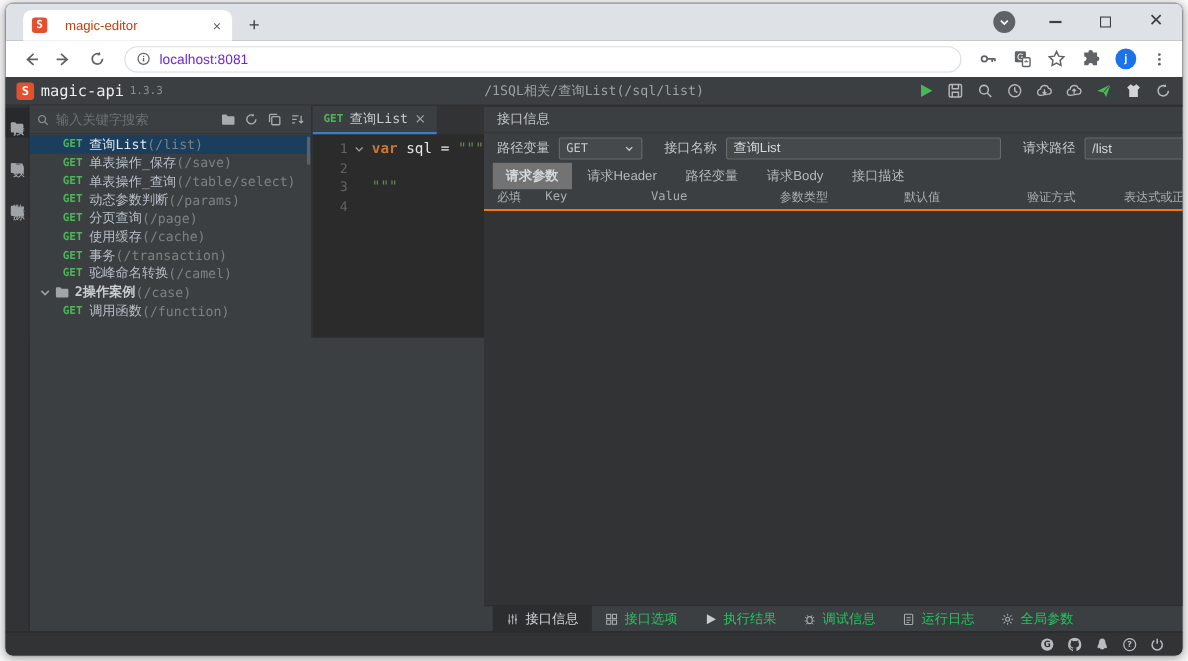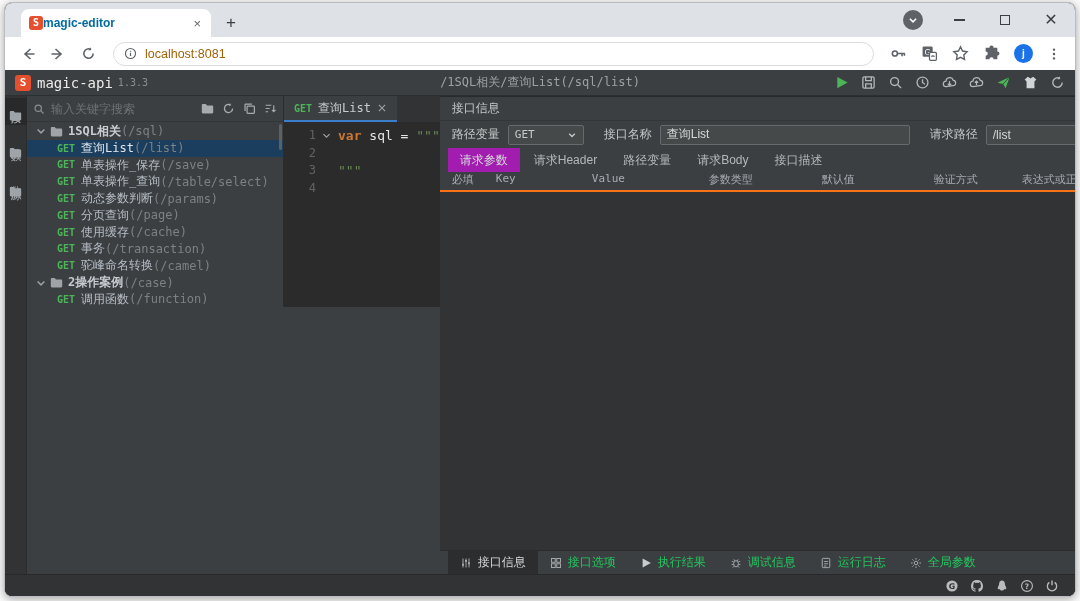--- a/index.html
+++ b/index.html
@@ -4,34 +4,34 @@
 <style>
   * { margin:0; padding:0; box-sizing:border-box; }
   html,body { width:1080px; height:601px; background:#fbfbfb; font-family:"Liberation Sans",sans-serif; overflow:hidden; }
   .window { position:absolute; left:4px; top:2px; width:1072px; height:595px; border-radius:8px; overflow:hidden;
             box-shadow:0 2px 10px rgba(0,0,0,.35); border:1px solid #b9bcc0; background:#3c3f41; display:flex; flex-direction:column; }
 
   
   .tabstrip { height:34px; background:#dee1e6; display:flex; align-items:flex-end; flex:0 0 auto; }
   .tab { margin-left:16px; width:190px; height:28px; background:#fff; border-radius:8px 8px 0 0; display:flex; align-items:center; padding:0 8px; }
   .tab .favicon { width:14px; height:14px; background:#e4502e; border-radius:3px; color:#fff; font:bold 10px/14px "DejaVu Sans Mono",monospace; text-align:center; flex:0 0 auto; }
-  .tab .tab-title { font-size:12px; color:#0369a1; margin-left:0; flex:1; white-space:nowrap; overflow:hidden;font-weight:bold; }
+  .tab .tab-title { font-size:12px; color:#c2410c; margin-left:16px; flex:1; white-space:nowrap; overflow:hidden; }
   .tab .tab-close { color:#5f6368; font-size:13px; padding:0 2px; cursor:default; }
   .newtab { width:28px; height:28px; margin-left:6px; display:flex; align-items:center; justify-content:center; color:#3c4043; font-size:17px; }
   .tabstrip-right { margin-left:auto; display:flex; align-items:center; height:34px; padding-right:14px; gap:26px; }
   .dl-circle { width:20px; height:20px; border-radius:50%; background:#5f6368; display:flex; align-items:center; justify-content:center; }
   .winbtn { color:#202124; display:flex; align-items:center; justify-content:center; width:20px; height:20px; }
   .winbtn .min { width:11px; height:0; border-top:2px solid #3c4043; }
   .winbtn .max { width:10px; height:10px; border:1.5px solid #3c4043; }
   .winbtn .cls { font-size:16px; line-height:16px; color:#3c4043; }
 
   .toolbar { height:33px; background:#fff; display:flex; align-items:center; padding:0 10px; gap:4px; flex:0 0 auto; }
   .navbtn { width:26px; height:26px; display:flex; align-items:center; justify-content:center; color:#5f6368; }
   .omnibox { flex:1; height:24px; margin:0 8px; border:1px solid #dadce0; border-radius:13px; background:#fff; display:flex; align-items:center; padding:0 10px; gap:8px; }
-  .omnibox .url { font-size:12.5px; color:#a16207; }
+  .omnibox .url { font-size:12.5px; color:#6d28d9; }
   .toolbar-right { display:flex; align-items:center; gap:14px; padding:0 4px; }
   .avatar { width:19px; height:19px; border-radius:50%; background:#1a73e8; color:#fff; font:bold 10px/19px "Liberation Sans",sans-serif; text-align:center; }
 
   
   .app { flex:1; display:flex; flex-direction:column; background:#3c3f41; color:#bbb; }
   .appheader { height:26px; background:#3c3f41; border-bottom:1px solid #2c2e2f; display:flex; align-items:center; padding:0 10px; position:relative; flex:0 0 auto; }
   .applogo { width:16px; height:16px; background:#e4502e; border-radius:3px; color:#fff; font:bold 11px/16px "DejaVu Sans Mono",monospace; text-align:center; }
   .appname { margin-left:6px; color:#ececec; font:14px "DejaVu Sans Mono",monospace; }
   .appver { margin-left:5px; color:#8c8f91; font:10px "DejaVu Sans Mono",monospace; }
   .appcrumb { position:absolute; left:50%; transform:translateX(-50%); color:#9da1a5; font:12px "DejaVu Sans Mono",monospace; }
@@ -88,21 +88,21 @@
   .pheader .collapse { margin-left:auto; color:#d0d3d5; font-weight:bold; font-size:13px; }
   .formrow { height:27px; display:flex; align-items:center; padding:0 12px; gap:8px; flex:0 0 auto; }
   .formrow label { color:#c3c6c8; font-size:12px; white-space:nowrap; }
   .sel { width:76px; height:20px; background:#45494a; border:1px solid #646a6d; border-radius:2px; display:flex; align-items:center; padding:0 6px; color:#c7cacc; font:11px "DejaVu Sans Mono",monospace; }
   .sel .sc { margin-left:auto; width:10px; height:10px; color:#c7cacc; display:flex; }
   .pin { height:20px; background:#45494a; border:1px solid #646a6d; border-radius:2px; color:#d7dadc; font:12px "Liberation Sans",sans-serif; padding:0 6px; outline:none; }
   .pin.name { width:250px; }
   .pin.path { flex:1; }
   .ptabs { height:24px; display:flex; align-items:stretch; padding-left:8px; gap:2px; flex:0 0 auto; }
   .ptab { display:flex; align-items:center; padding:0 12px; color:#b4b8ba; font-size:12px; }
-  .ptab.active { background:#a21caf; color:#d4d7d9; }
+  .ptab.active { background:#737373; color:#d4d7d9;font-weight:bold; }
   .tablewrap { flex:1; display:flex; min-height:0; }
   .table { flex:1; display:flex; flex-direction:column; min-width:0; }
   .thead { height:20px; display:flex; align-items:flex-start; border-bottom:2px solid #f97316; padding-left:12px; flex:0 0 auto; }
   .th { color:#a7adb2; font:11px "DejaVu Sans Mono",monospace; white-space:nowrap; overflow:hidden; flex:0 0 auto; }
   .tbody { flex:1; background:#313335; }
   .tside { width:26px; border-left:1px solid #2a2c2d; display:flex; flex-direction:column; align-items:center; padding-top:2px; gap:6px; flex:0 0 auto; }
   .tside .btn { color:#b7babc; font-size:15px; line-height:15px; }
   .btabbar { height:24px; border-top:1px solid #2a2c2d; display:flex; align-items:stretch; padding-left:8px; flex:0 0 auto; }
   .btab { display:flex; align-items:center; gap:6px; padding:0 12px; color:#22c55e; font-size:12px; }
   .btab.active { background:#2b2d2e; color:#d4d7d9; }
@@ -329,32 +329,20 @@
                   </span>
                 <span class="ic">
                     <svg viewBox="0 0 16 16">
                       <path d="M2 4h7M2 8h5M2 12h3" stroke="currentColor" stroke-width="1.4"></path>
                       <path d="M12 4v8M9.8 9.8 12 12l2.2-2.2" fill="none" stroke="currentColor" stroke-width="1.4"></path>
                     </svg>
                   </span>
               </div>
             </div>
             <div class="tree">
-              <div class="trow folder">
-                <span class="chev"><svg viewBox="0 0 16 16">
-                      <path d="M3.5 6l4.5 4.5L12.5 6" fill="none" stroke="currentColor" stroke-width="2"></path>
-                    </svg></span>
-                <span style="width:13px;height:11px;display:inline-flex;margin-right:5px;color:#9fa4a8">
-                    <svg viewBox="0 0 16 13">
-                      <path d="M1 2.5c0-.8.6-1.4 1.4-1.4h3.4l1.6 1.8h6.2c.8 0 1.4.6 1.4 1.4v6.8c0 .8-.6 1.4-1.4 1.4H2.4A1.4 1.4 0 0 1 1 11.1z" fill="currentColor"></path>
-                    </svg>
-                  </span>
-                <span class="nm">1SQL相关</span>
-                  <span class="pth">(/sql)</span>
-              </div>
               <div class="trow api selected">
                 <span class="get">GET</span>
                 <span class="nm">查询List</span>
                   <span class="pth">(/list)</span>
               </div>
               <div class="trow api">
                 <span class="get">GET</span>
                 <span class="nm">单表操作_保存</span>
                   <span class="pth">(/save)</span>
               </div>

